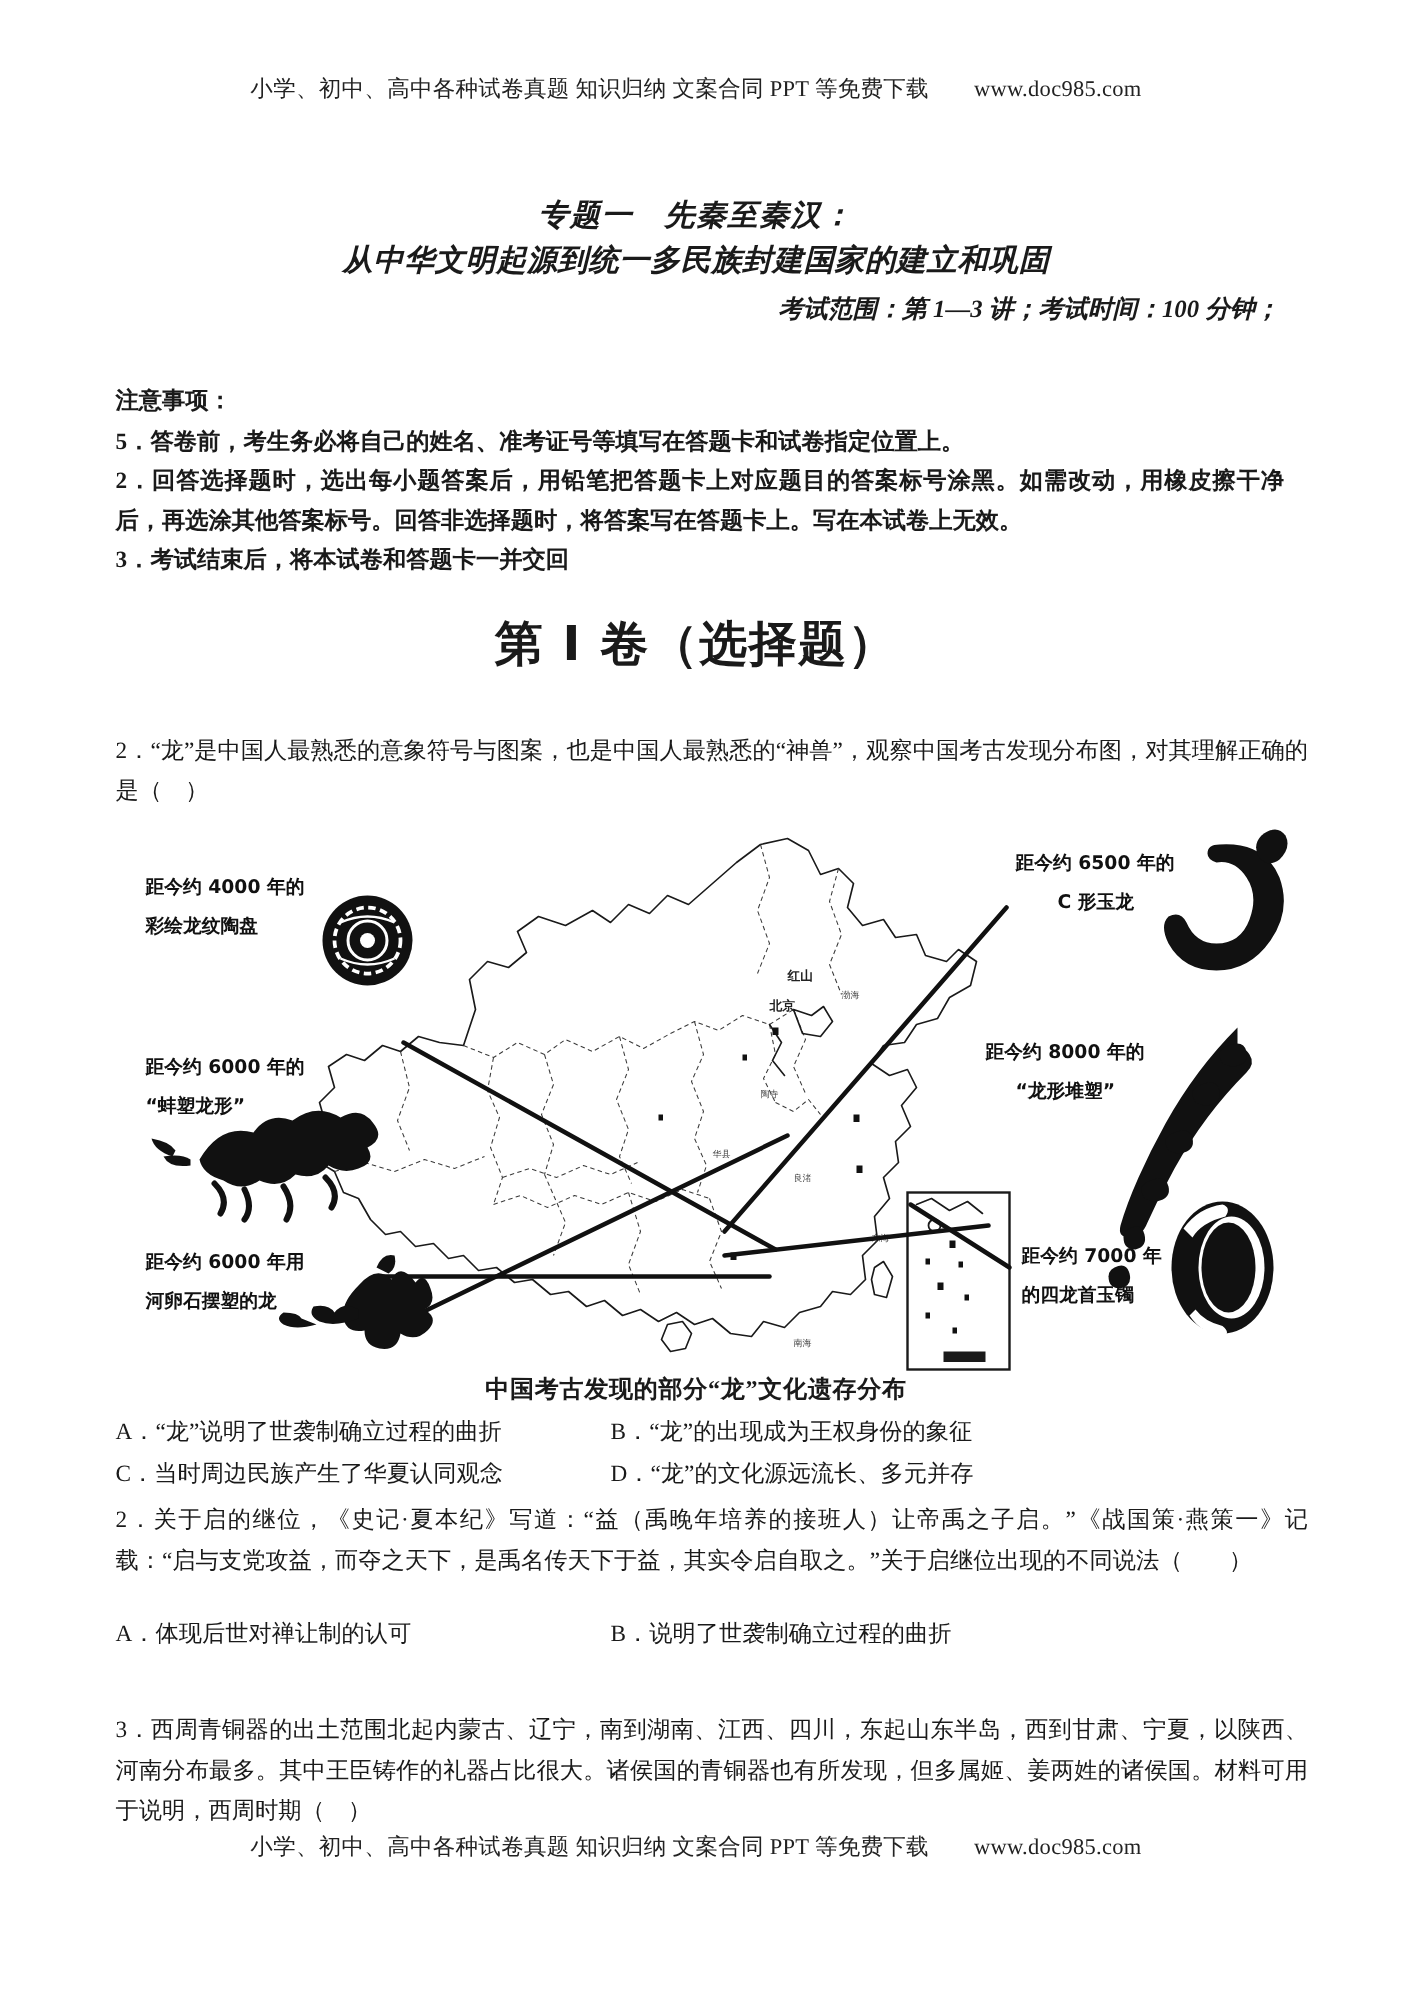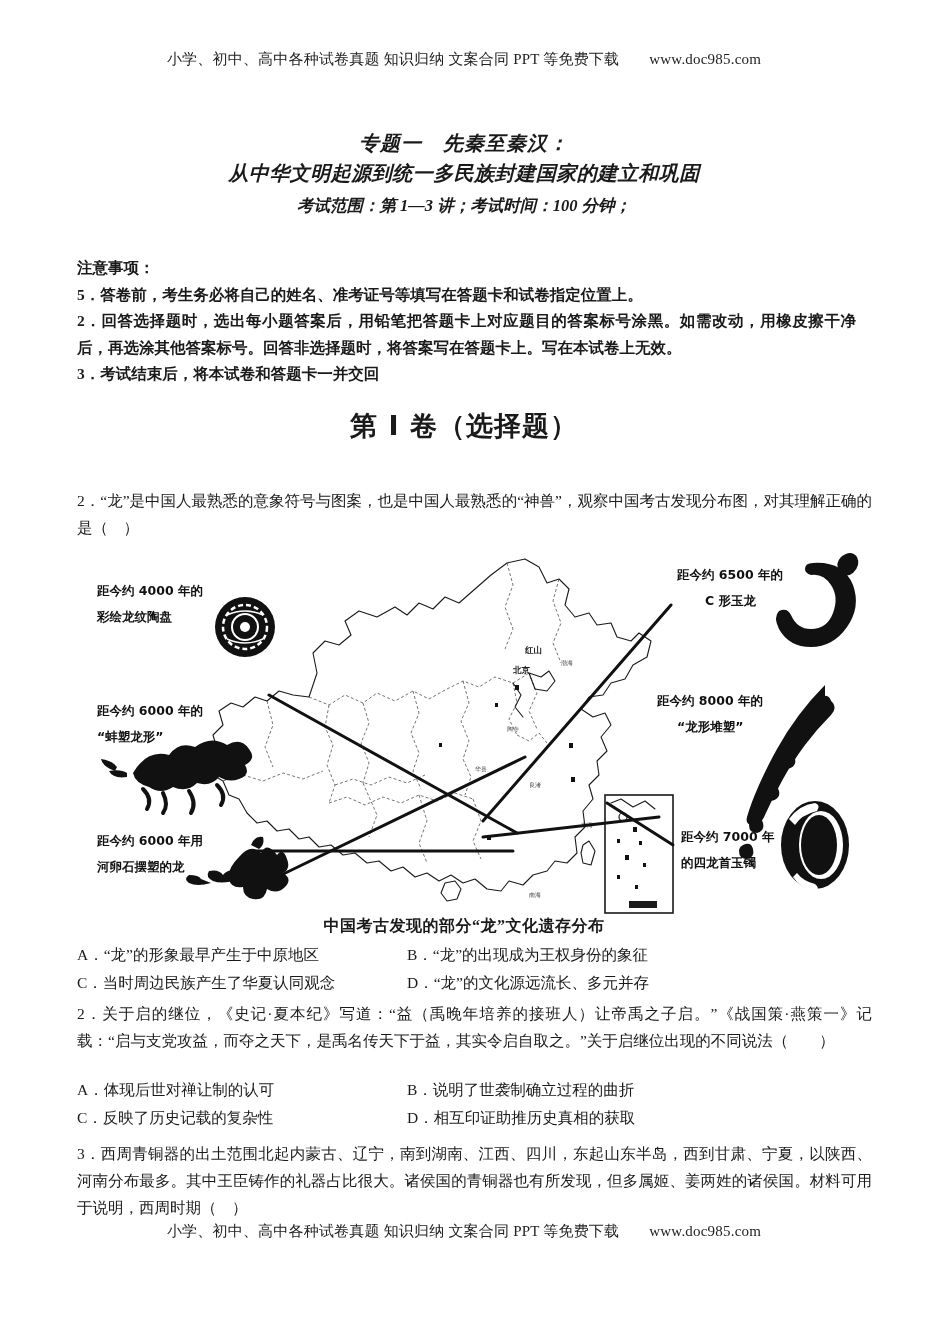--- a/index.html
+++ b/index.html
@@ -58,20 +58,21 @@
     font-weight: bold;
     font-size: 20px;
     line-height: 31px;
     letter-spacing: 0.5px;
   }
   .title-sub {
     font-weight: bold;
     font-size: 16.5px;
     line-height: 30px;
     margin-top: 2px;
+    text-align: right;
   }
 
   
   .notice {
     position: absolute;
     left: 77px;
     right: 72px;
     top: 255px;
     font-size: 15.5px;
     font-weight: bold;
@@ -81,21 +82,21 @@
   .notice p { margin: 0; }
 
   
   .part-heading {
     position: absolute;
     left: 0; right: 0;
     top: 408px;
     text-align: center;
     font-family: "DejaVu Sans", "Liberation Sans", sans-serif;
     font-weight: bold;
-    font-size: 27px;
+    font-size: 32px;
     letter-spacing: 1px;
   }
 
   
   .col {
     position: absolute;
     left: 77px;
     width: 795px;
     font-size: 15.5px;
     line-height: 27px;
@@ -355,40 +356,36 @@
         </g>
       </g>
 
     </svg>
   </div>
 
   <div class="figure-caption">中国考古发现的部分“龙”文化遗存分布</div>
 
   <div class="col" id="q1-options">
     <div class="opt-row">
-      <span class="opt-a">A．“龙”的形象最早产生于中原地区</span>
+      <span class="opt-a">A．“龙”说明了世袭制确立过程的曲折</span>
       <span class="opt-b">B．“龙”的出现成为王权身份的象征</span>
     </div>
     <div class="opt-row">
       <span class="opt-c">C．当时周边民族产生了华夏认同观念</span>
       <span class="opt-d">D．“龙”的文化源远流长、多元并存</span>
     </div>
   </div>
 
   <div class="col" id="q2-stem">2．关于启的继位，《史记·夏本纪》写道：“益（禹晚年培养的接班人）让帝禹之子启。”《战国策·燕策一》记载：“启与支党攻益，而夺之天下，是禹名传天下于益，其实令启自取之。”关于启继位出现的不同说法（　　）</div>
 
   <div class="col" id="q2-options">
     <div class="opt-row">
       <span class="opt-a">A．体现后世对禅让制的认可</span>
       <span class="opt-b">B．说明了世袭制确立过程的曲折</span>
     </div>
-    <div class="opt-row">
-      <span class="opt-c">C．反映了历史记载的复杂性</span>
-      <span class="opt-d">D．相互印证助推历史真相的获取</span>
-    </div>
   </div>
 
   <div class="col" id="q3-stem">3．西周青铜器的出土范围北起内蒙古、辽宁，南到湖南、江西、四川，东起山东半岛，西到甘肃、宁夏，以陕西、河南分布最多。其中王臣铸作的礼器占比很大。诸侯国的青铜器也有所发现，但多属姬、姜两姓的诸侯国。材料可用于说明，西周时期（　）</div>
 
   <div class="runhead" id="running-footer">
     <span>小学、初中、高中各种试卷真题 知识归纳 文案合同 PPT 等免费下载</span><span class="site">www.doc985.com</span>
   </div>
 
 </div>
 

